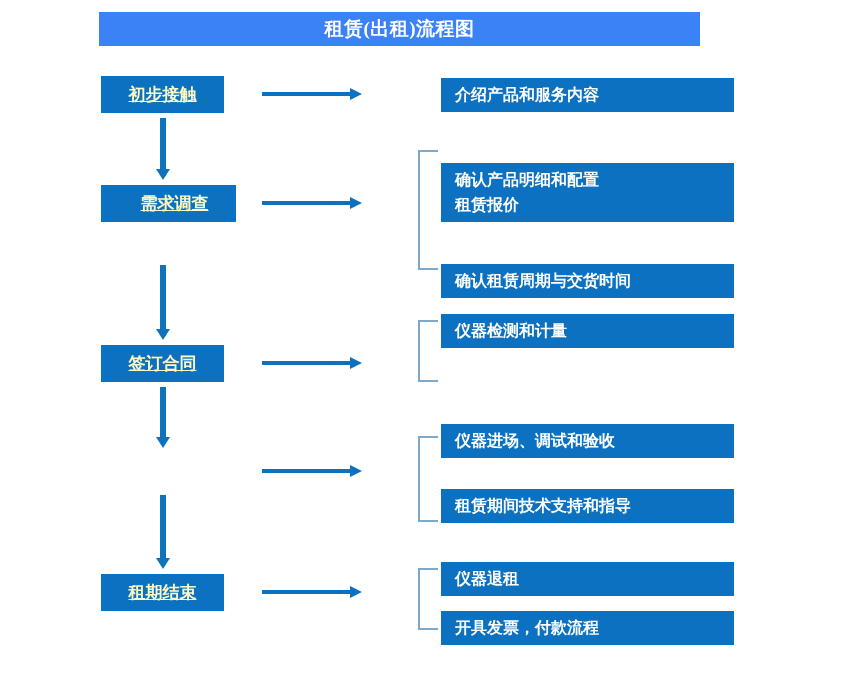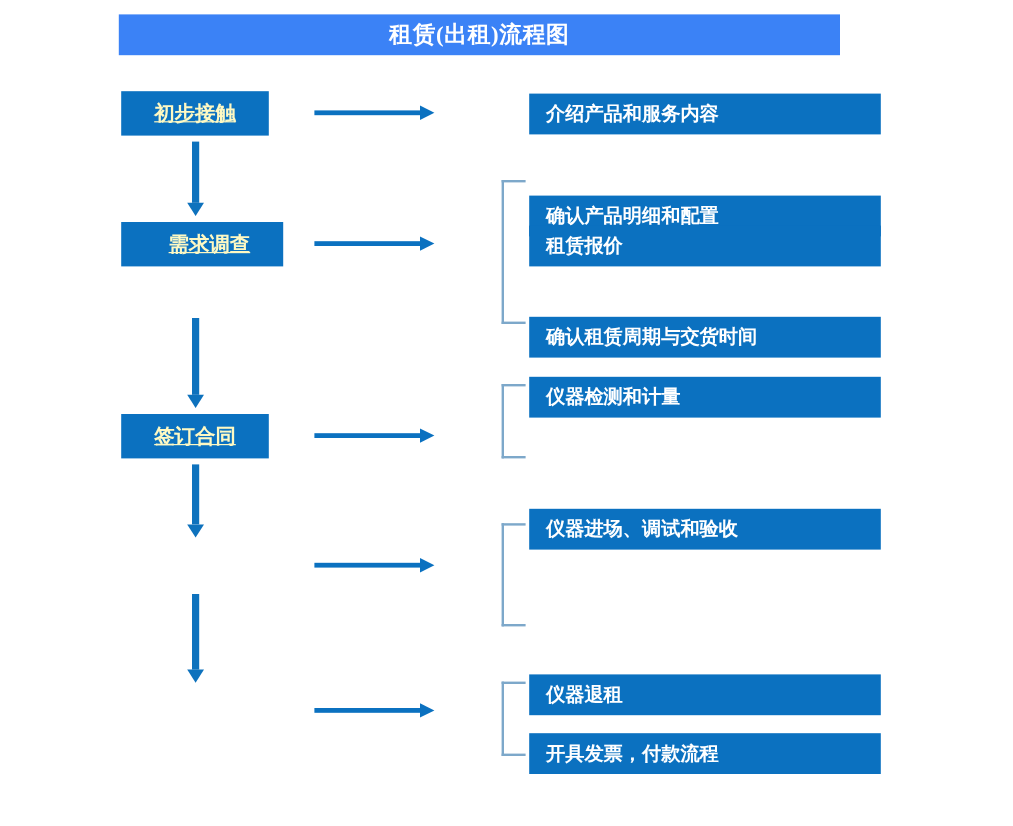--- a/index.html
+++ b/index.html
@@ -140,20 +140,21 @@
 
   <div class="title-bar">租赁(出租)流程图</div>
 
   <div class="stage-box" style="top:76px;">初步接触</div>
 
   <div class="stage-box" style="top:185px;padding-left:12px;">需求调查</div>
 
   <div class="stage-box" style="top:345px;">签订合同</div>
 
 
+  <div class="stage-box" style="top:574px;">租期结束</div>
 
   <div class="v-arrow" style="top:118px; height:62px;">
     <div class="shaft" style="height:51px;"></div>
     <div class="head" style="top:51px;"></div>
   </div>
 
   <div class="v-arrow" style="top:265px; height:75px;">
     <div class="shaft" style="height:64px;"></div>
     <div class="head" style="top:64px;"></div>
   </div>
@@ -207,18 +208,19 @@
 
   <div class="detail-box" style="top:188px;">租赁报价</div>
 
   <div class="detail-box" style="top:244px;margin-top:20px;">确认租赁周期与交货时间</div>
 
   <div class="detail-box" style="top:314px;">仪器检测和计量</div>
 
 
   <div class="detail-box" style="top:424px;">仪器进场、调试和验收</div>
 
+  <div class="detail-box" style="top:489px;">租赁期间技术支持和指导</div>
 
   <div class="detail-box" style="top:562px;">仪器退租</div>
 
   <div class="detail-box" style="top:611px;padding-left:14px;">开具发票，付款流程</div>
 
 </div>
 
 </body></html>

